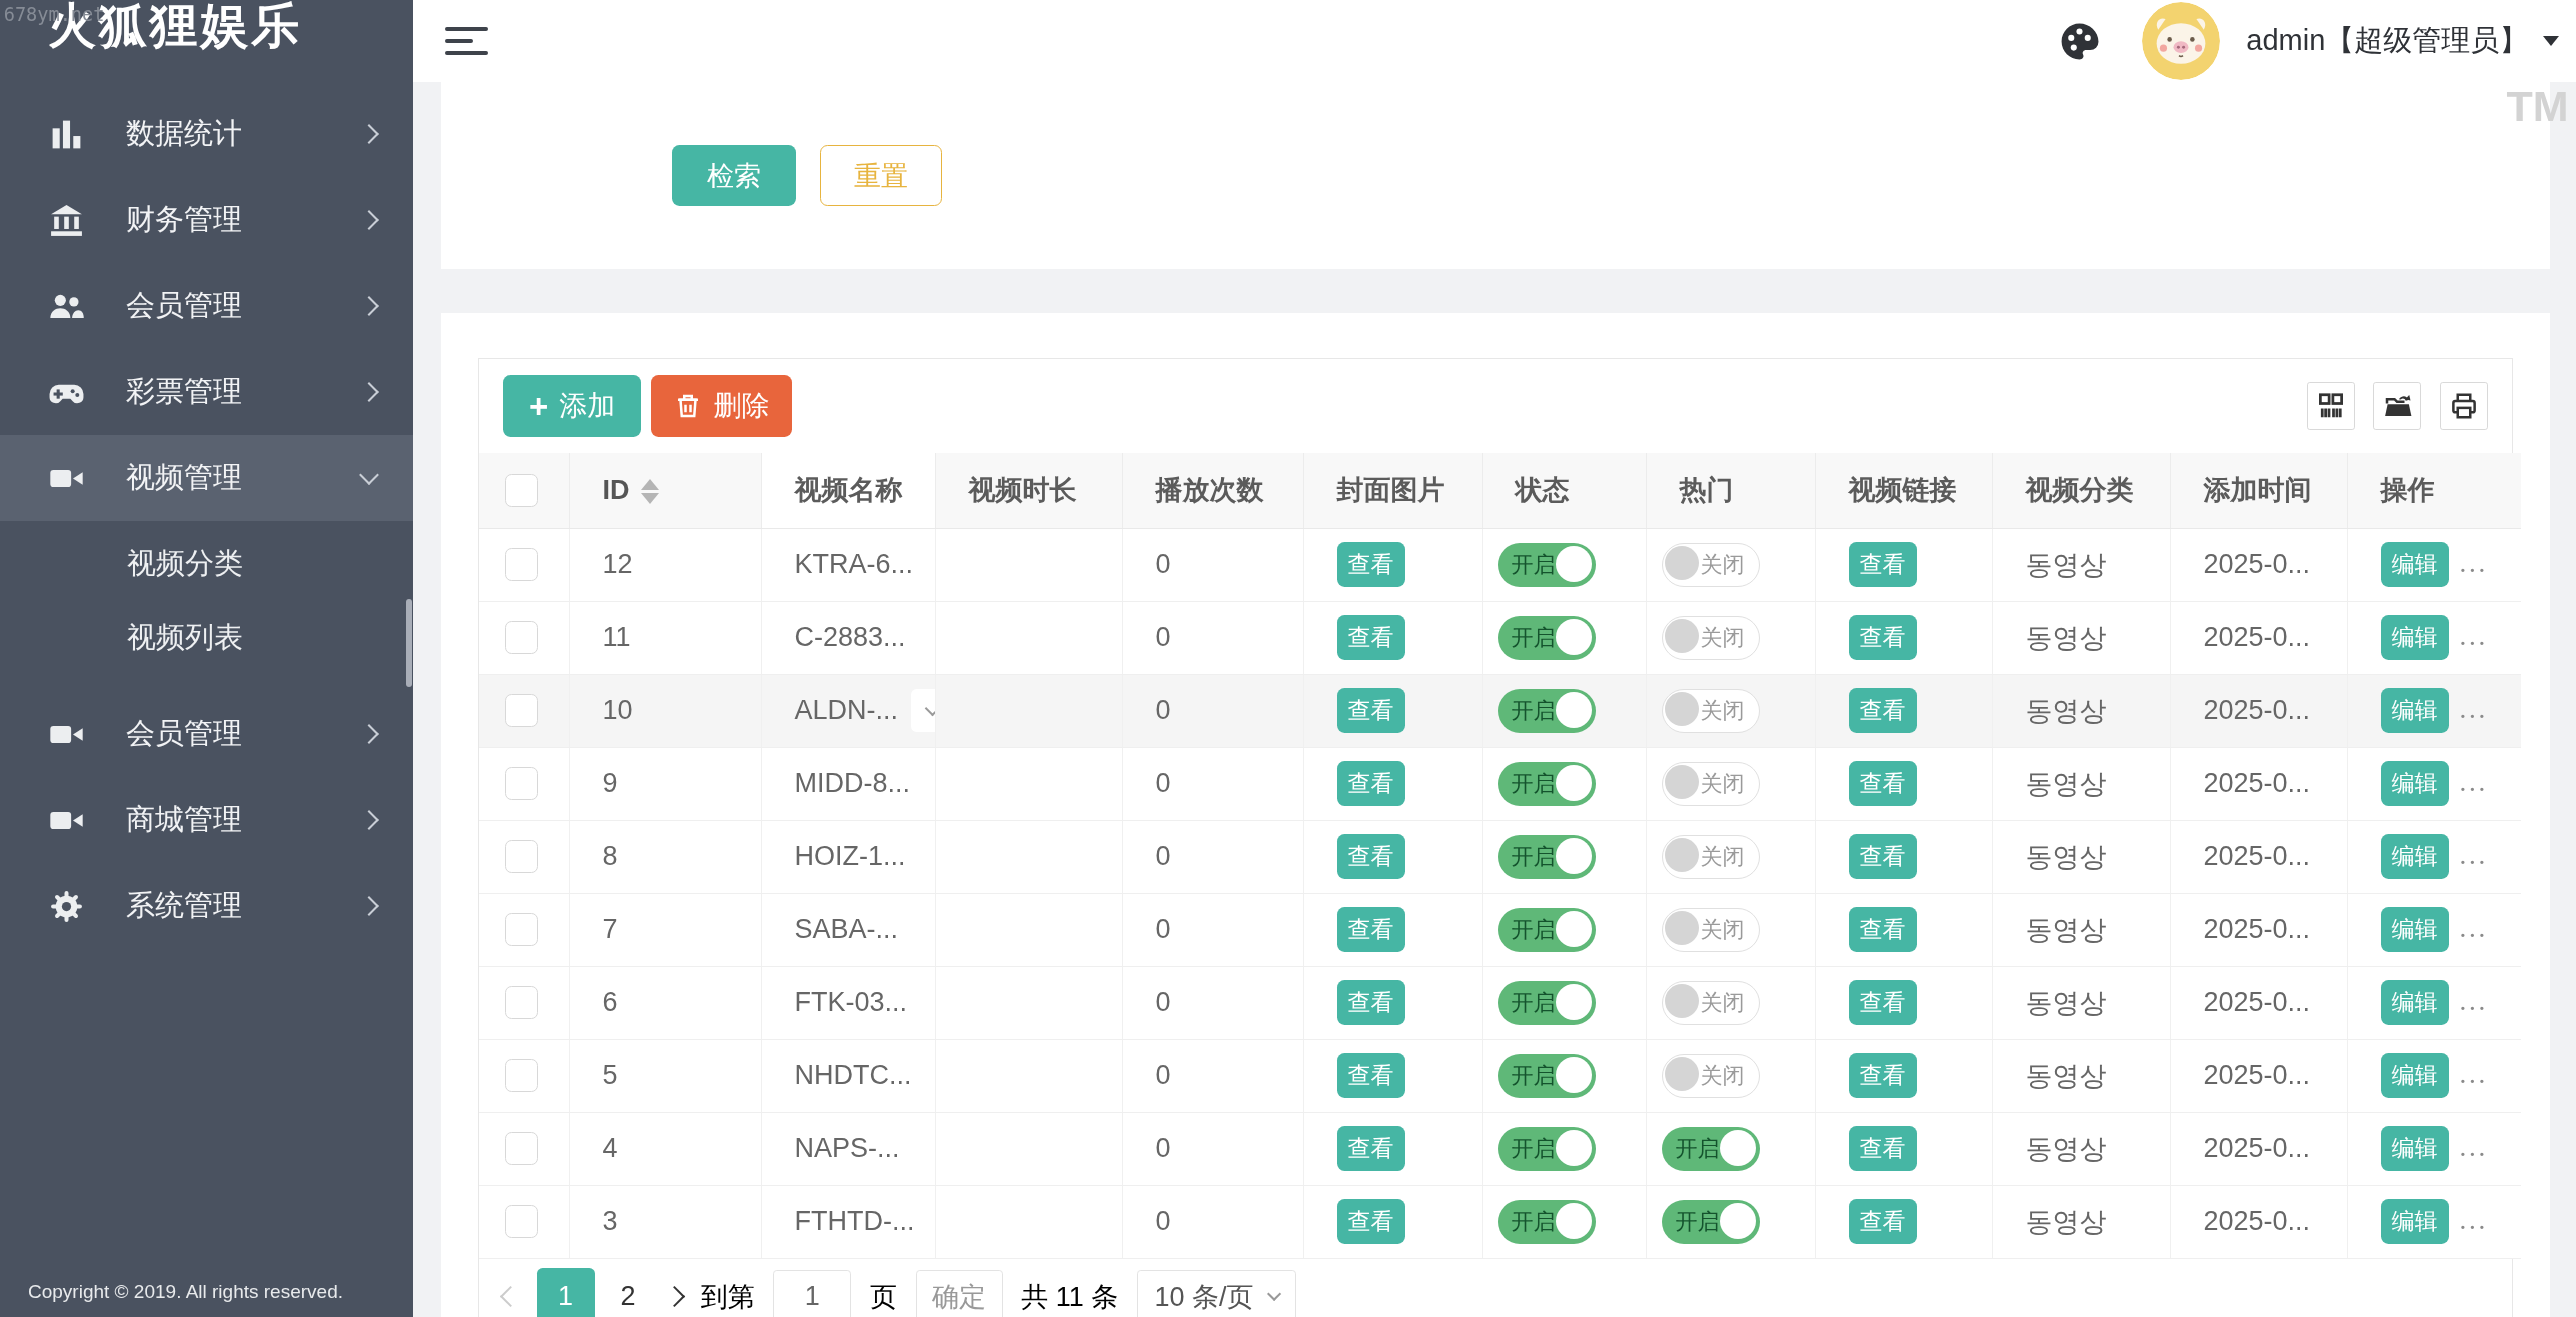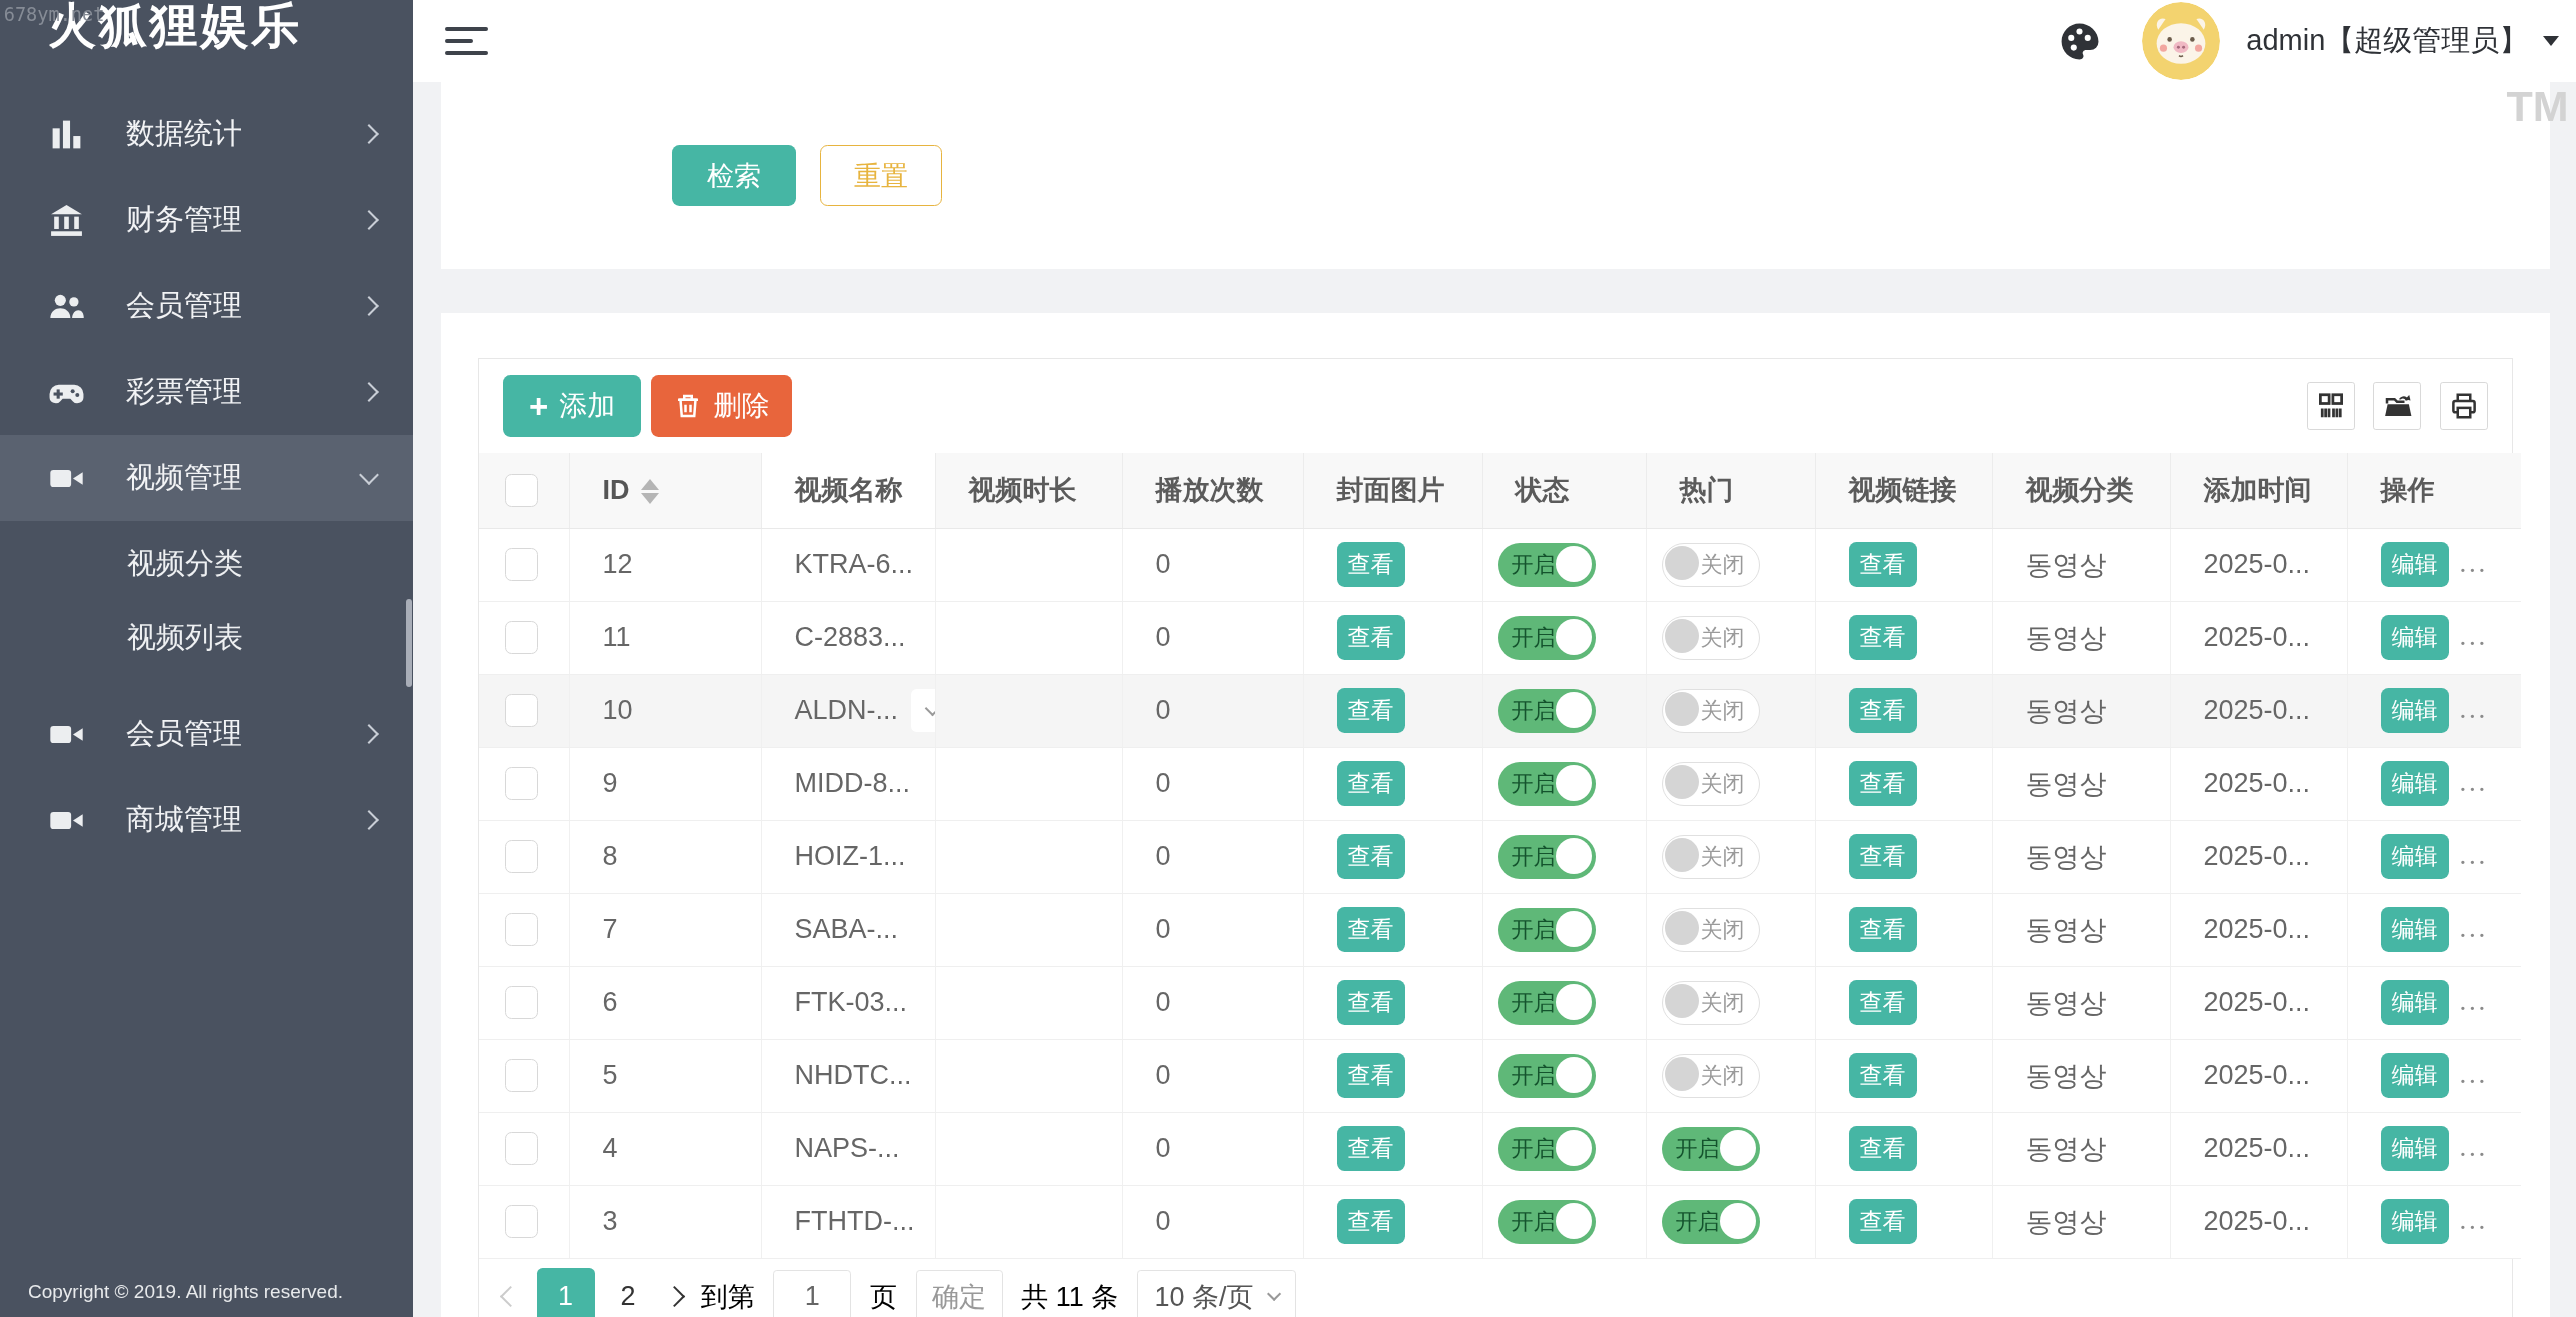--- a/index.html
+++ b/index.html
@@ -169,20 +169,34 @@
             </svg></span>
     <span class="lbl">会员管理</span>
   <i class="chev right"></i>
         </div>
         <div class="side-item">
     <span class="ico"><svg viewBox="0 0 24 24">
               <rect x="1.5" y="6.5" width="13.5" height="11" rx="2"></rect>
               <path d="M16.2 12l6.3-4v8z"></path>
             </svg></span>
     <span class="lbl">商城管理</span>
+  <i class="chev right"></i>
+        </div>
+        <div class="side-item">
+    <span class="ico"><svg viewBox="0 0 24 24">
+              <g>
+                <rect x="10.7" y="2" width="2.6" height="20" rx="1.3"></rect>
+                <rect x="10.7" y="2" width="2.6" height="20" rx="1.3" transform="rotate(45 12 12)"></rect>
+                <rect x="10.7" y="2" width="2.6" height="20" rx="1.3" transform="rotate(90 12 12)"></rect>
+                <rect x="10.7" y="2" width="2.6" height="20" rx="1.3" transform="rotate(135 12 12)"></rect>
+                <circle cx="12" cy="12" r="7"></circle>
+              </g>
+              <circle cx="12" cy="12" r="3" fill="#4a5260"></circle>
+            </svg></span>
+    <span class="lbl">系统管理</span>
   <i class="chev right"></i>
         </div>
       </nav>
     <div class="copyright">Copyright © 2019. All rights reserved.</div>
     <div class="scroll-thumb"></div>
   </aside>
 
   <div class="main">
     <span class="tm-wm">TM</span>
 

